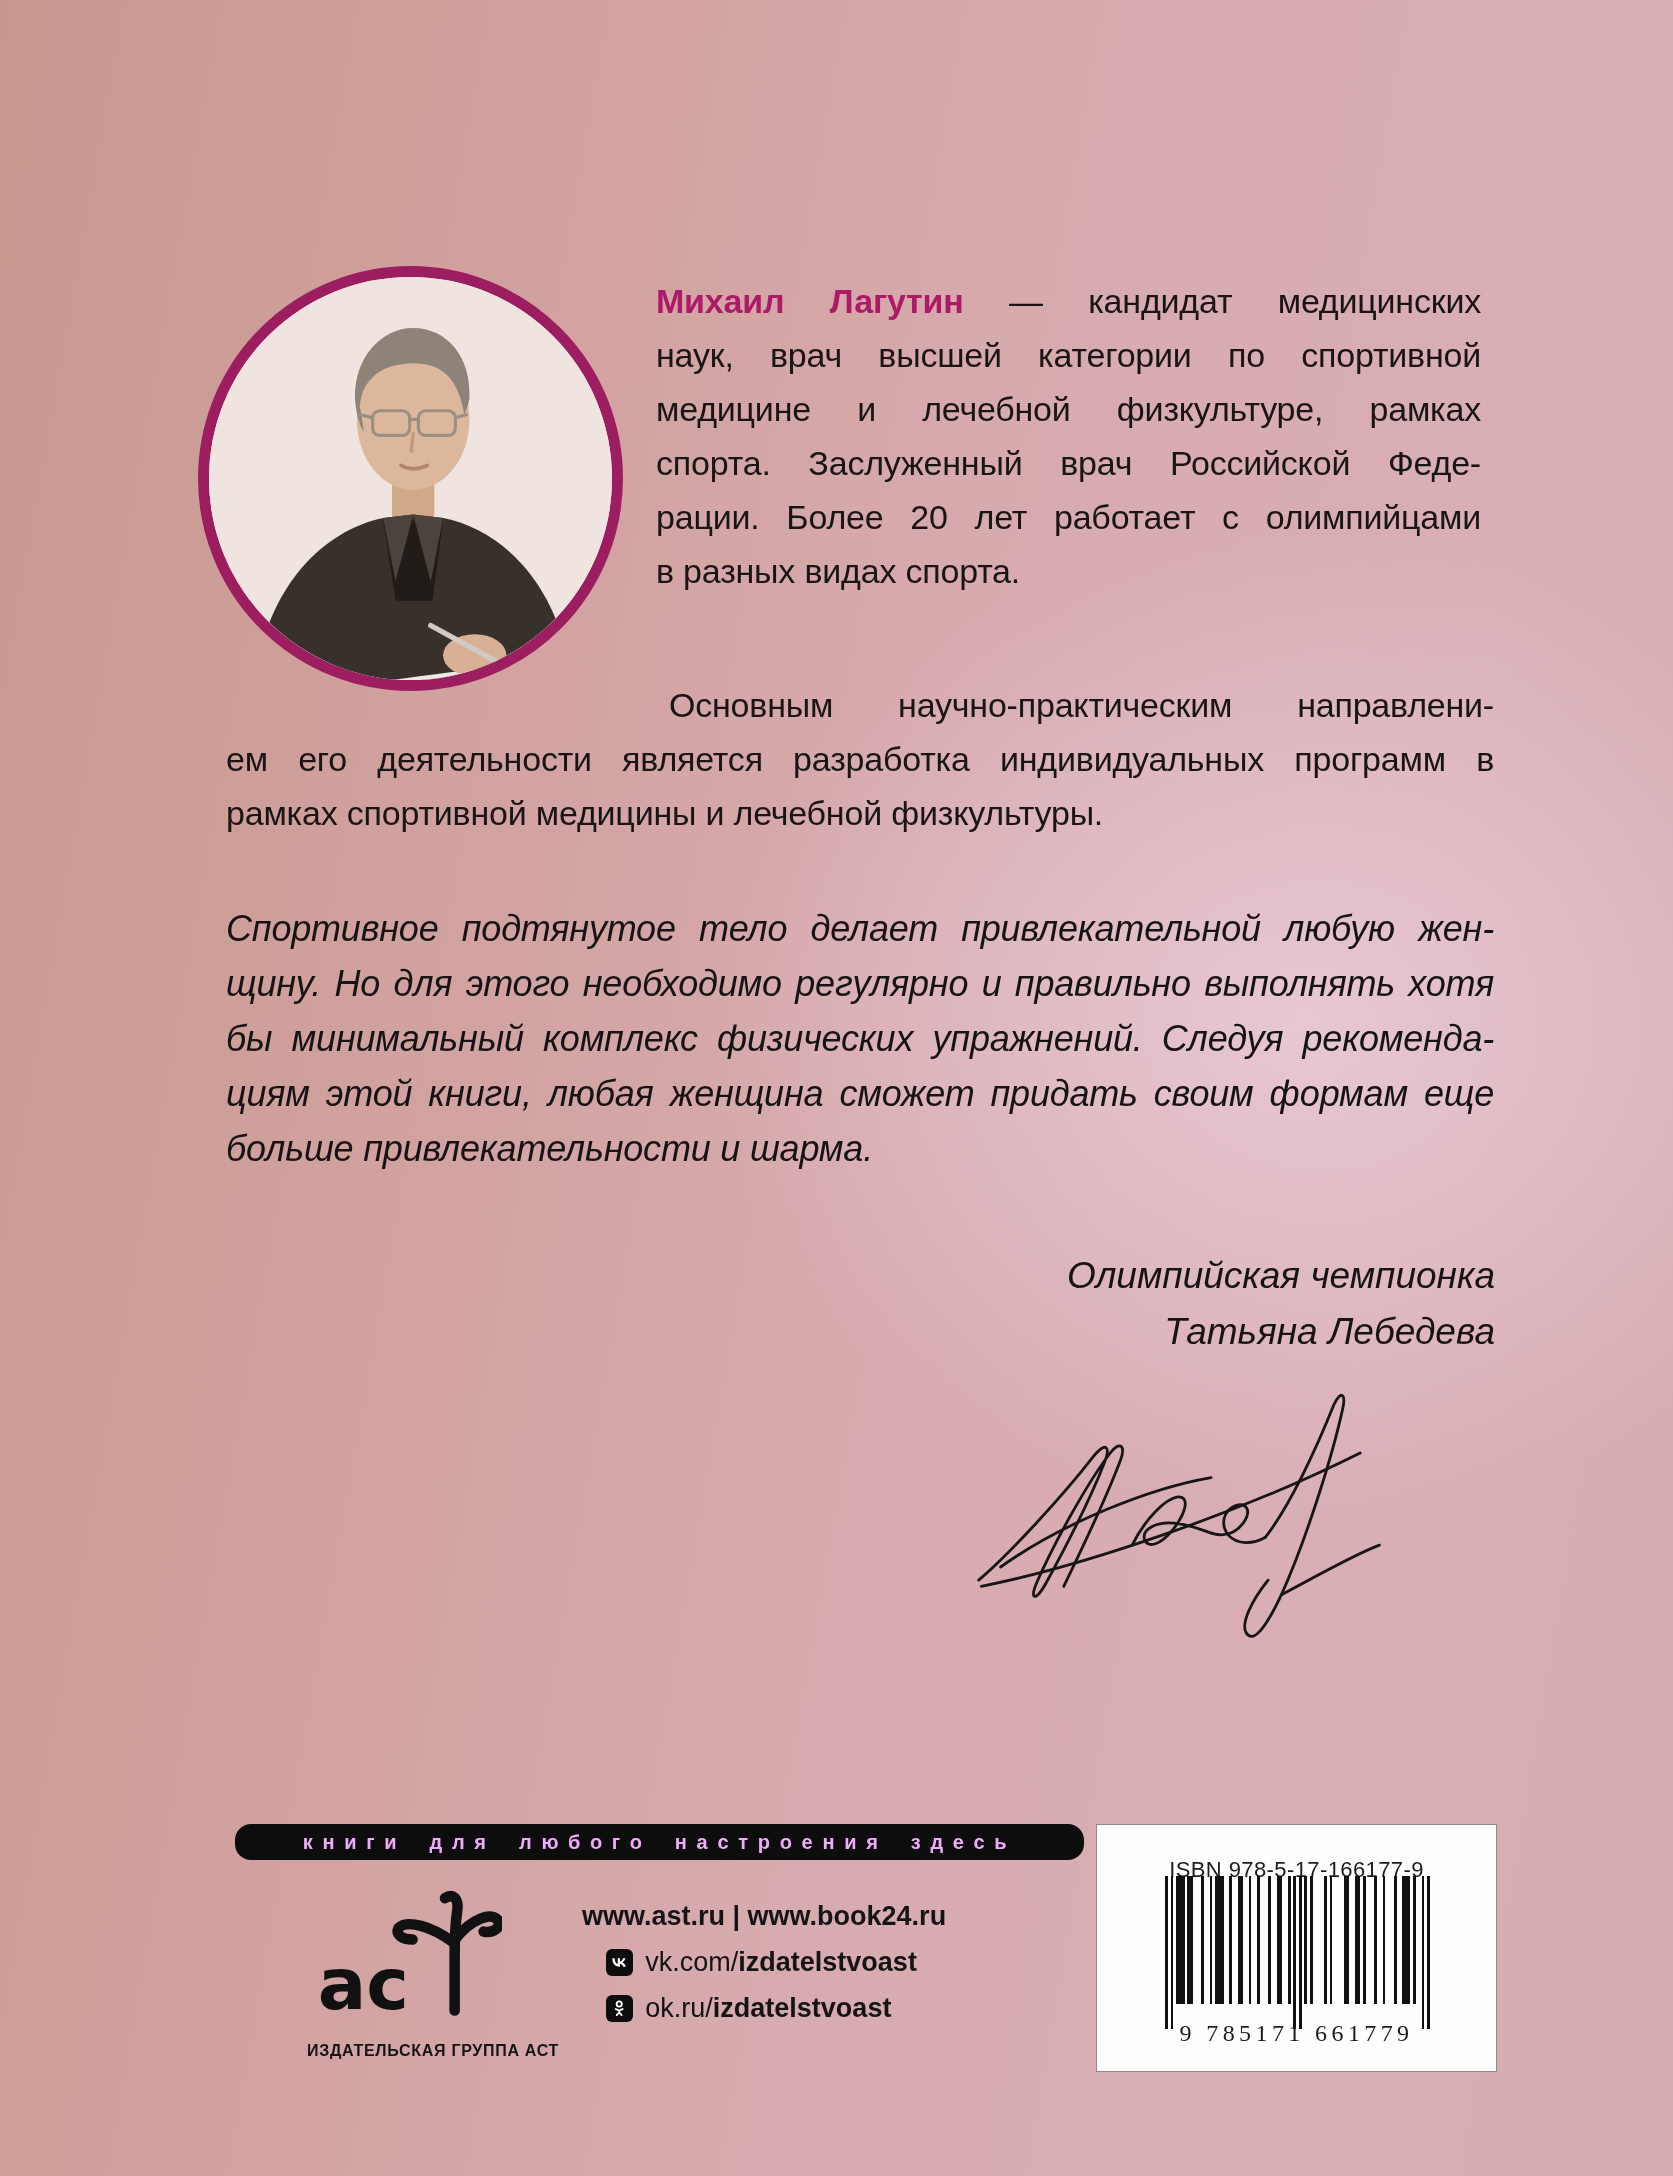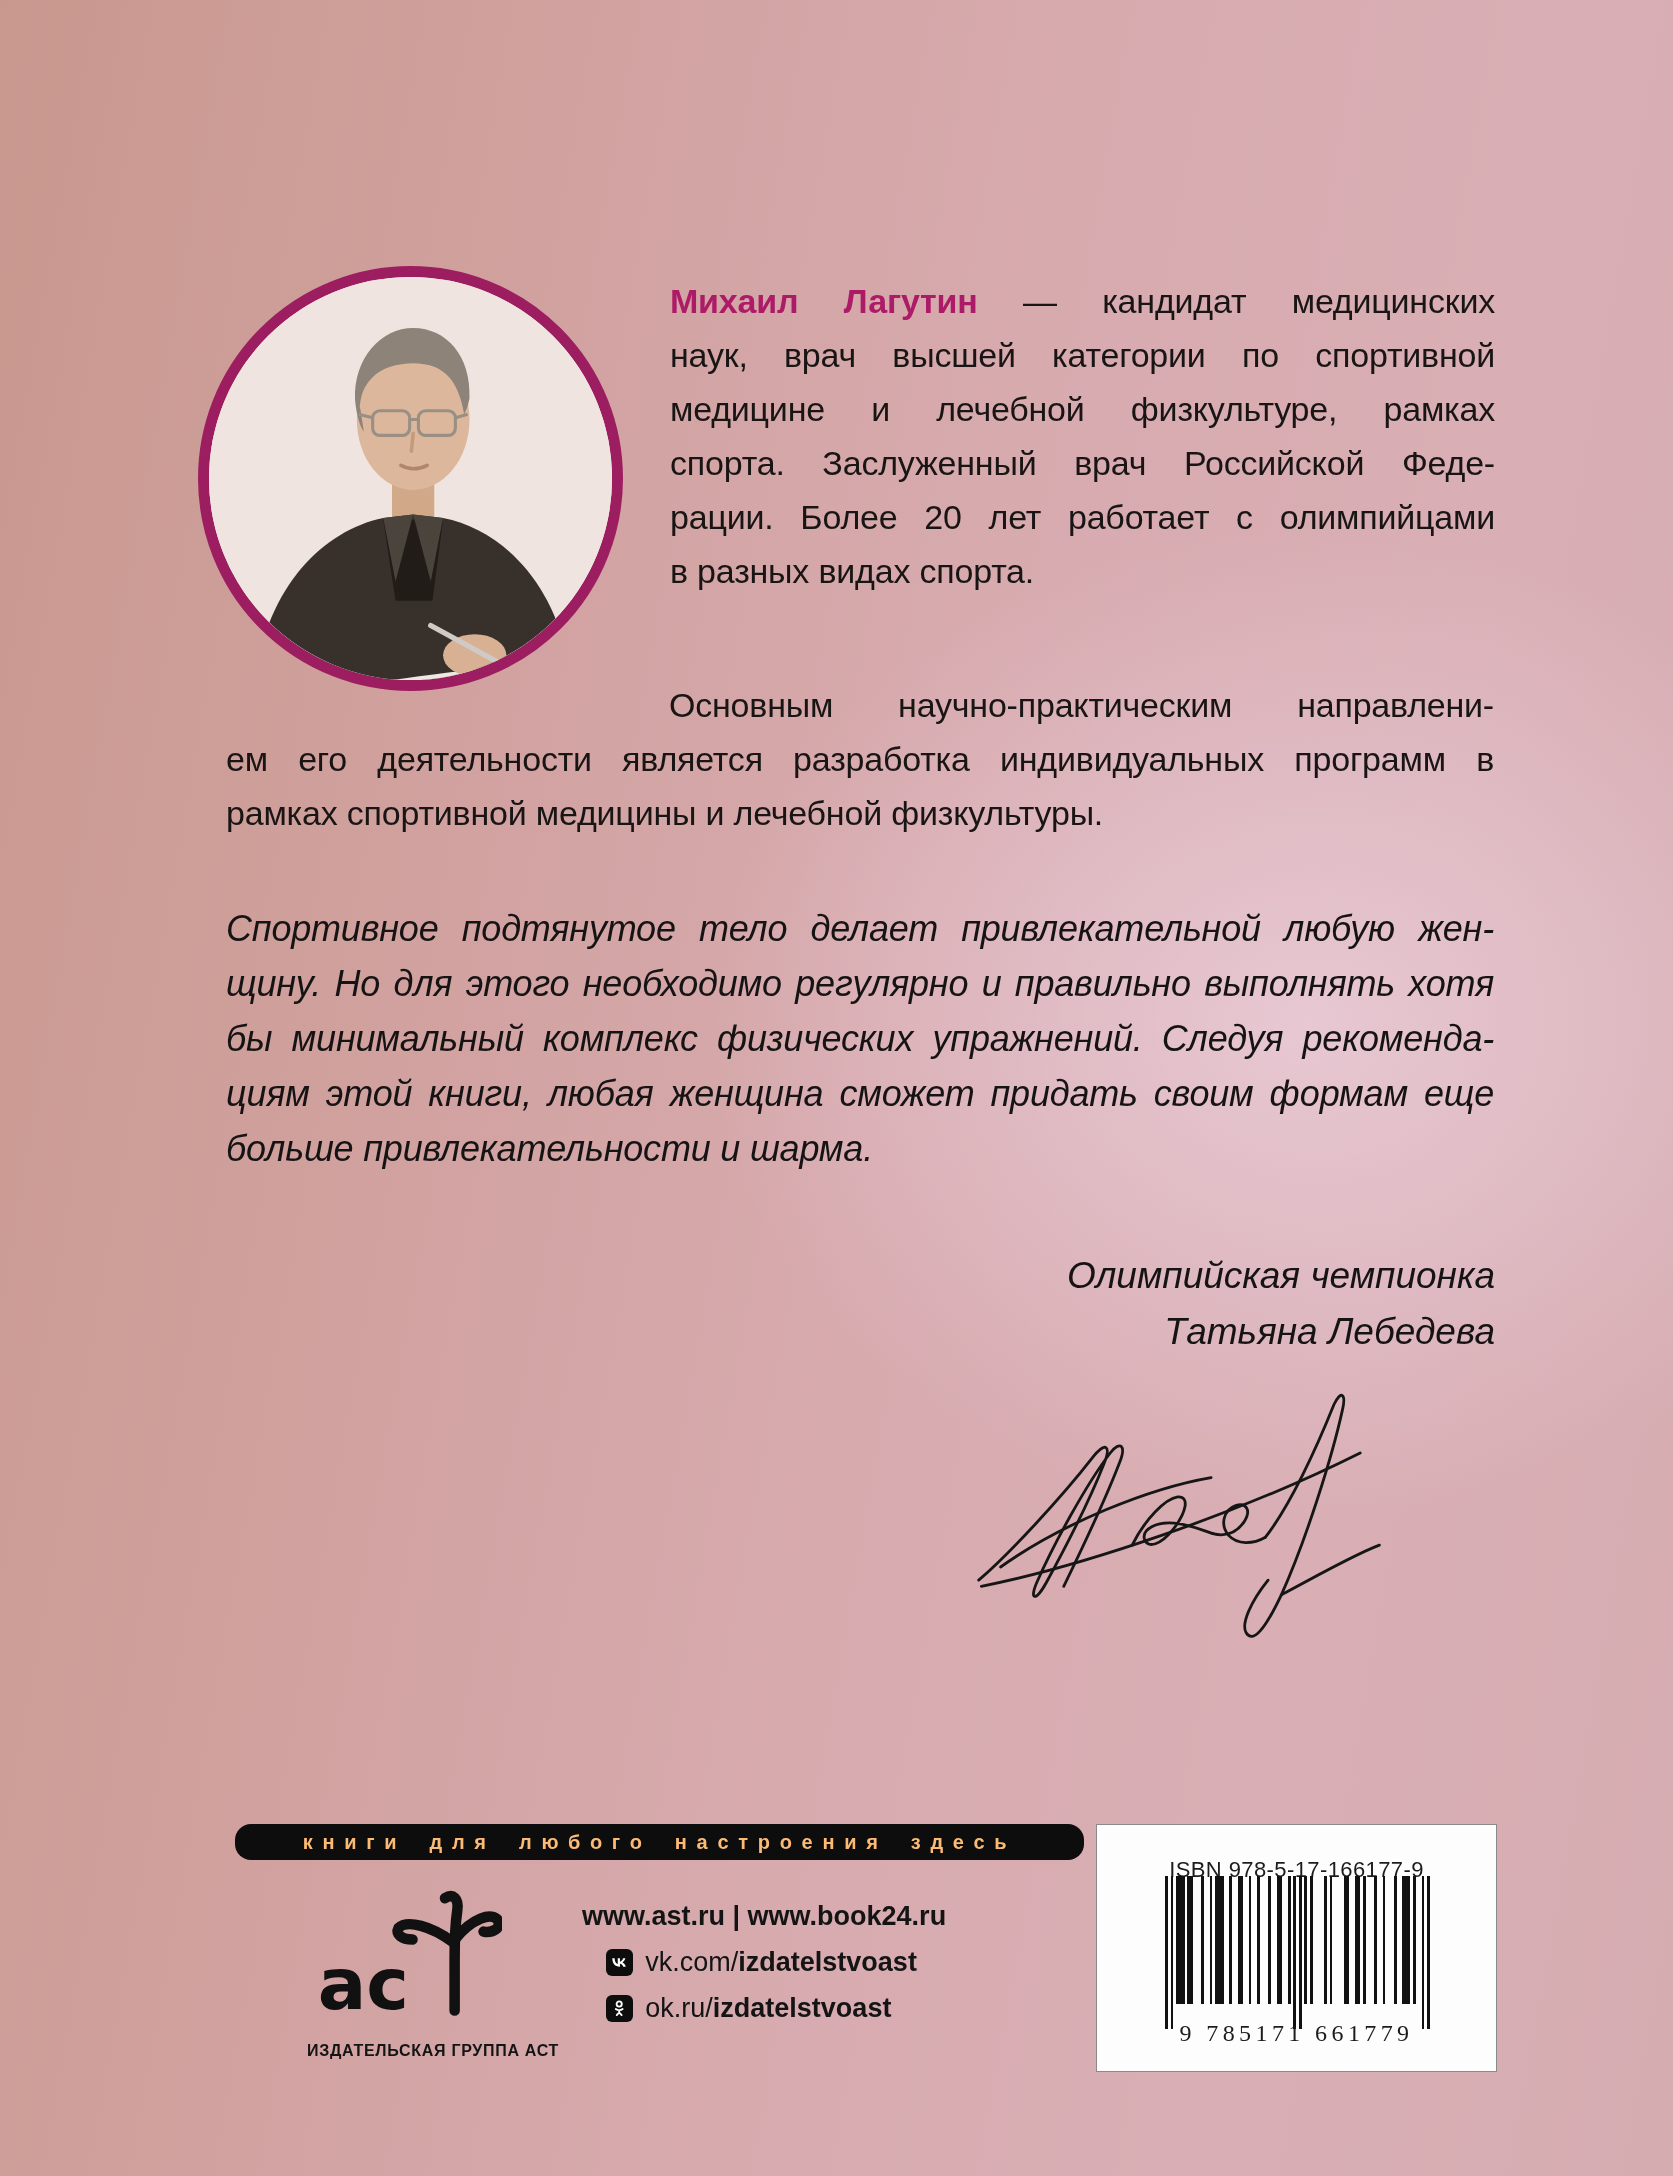--- a/index.html
+++ b/index.html
@@ -18,21 +18,21 @@
   .photo-wrap{
     position:absolute;left:198px;top:266px;width:425px;height:425px;
     border-radius:50%;box-sizing:border-box;border:11.4px solid #9d1d61;
     background:#f2e9e4;overflow:hidden;
   }
   .photo-wrap svg{display:block;width:100%;height:100%;}
   
   .line{white-space:nowrap;}
   .jline{white-space:normal;text-align:justify;text-align-last:justify;}
   .bio{
-    position:absolute;left:670px;top:274px;width:825px;
+    position:absolute;left:656px;top:274px;width:825px;
     font-size:34px;line-height:54px;color:#191515;letter-spacing:-0.2px;
   }
   .bio-name{font-weight:bold;color:#ad1b68;}
   .para2{
     position:absolute;left:226px;top:678px;width:1268px;
     font-size:34px;line-height:54px;color:#191515;letter-spacing:-0.2px;
   }
   .para2 .indent{margin-left:443px;width:825px;}
   .quote{
     position:absolute;left:226px;top:901px;width:1268px;
@@ -40,21 +40,21 @@
   }
   .attrib{
     position:absolute;right:179px;top:1248px;width:702px;
     font-size:37px;line-height:56px;font-style:italic;color:#161314;text-align:right;
   }
   .signature{position:absolute;left:948px;top:1365px;width:456px;height:290px;}
   
   .slogan-bar{
     position:absolute;left:235px;top:1824px;width:849px;height:36px;
     background:#0d0d0d;display:flex;align-items:center;justify-content:center;
-    color:#fdba74;font-size:20px;font-weight:bold;letter-spacing:9.7px;word-spacing:8px;border-radius:16px;
+    color:#f0abfc;font-size:20px;font-weight:bold;letter-spacing:9.7px;word-spacing:8px;border-radius:16px;
   }
   .ast-logo{position:absolute;left:316px;top:1884px;width:186px;height:146px;}
   .publisher{
     position:absolute;left:261px;top:2042px;width:298px;text-align:right;
     font-size:16px;font-weight:bold;letter-spacing:0.7px;color:#141414;
   }
   .links{position:absolute;left:582px;top:1900px;color:#141414;}
   .links .sites{font-size:27px;font-weight:bold;line-height:32px;}
   .social-row{display:flex;align-items:center;margin-top:14px;height:32px;padding-left:24px;}
   .social-row .txt{font-size:27px;margin-left:12.3px;}

